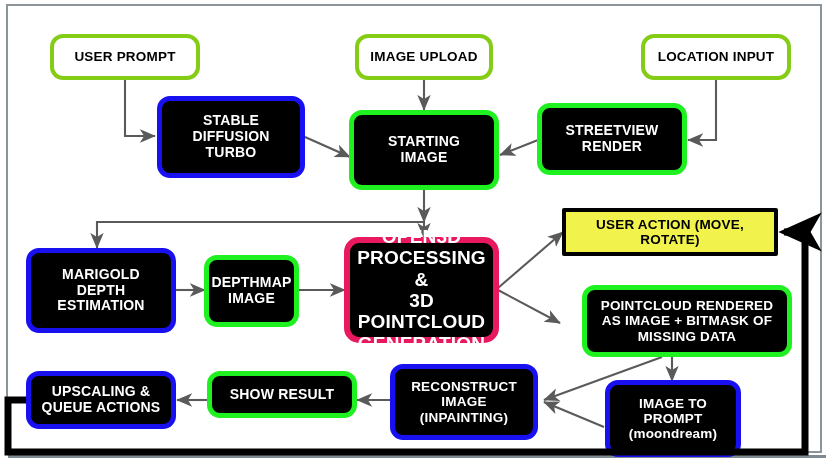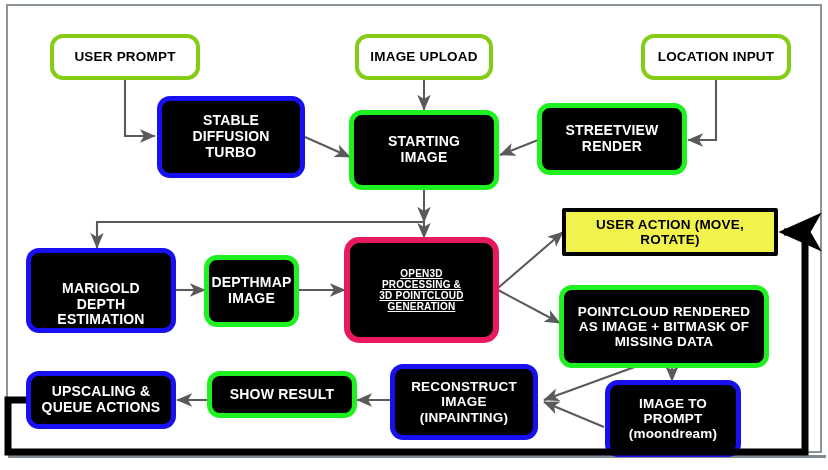--- a/index.html
+++ b/index.html
@@ -165,37 +165,37 @@
   </div>
 
   <div class="node v-green" style="left:349px; top:110px; width:150px; height:80px; font-size:14px;">
     <span class="lbl">STARTING<br>IMAGE</span>
   </div>
 
   <div class="node v-green" style="left:537px; top:103px; width:150px; height:72px; font-size:14px;">
     <span class="lbl">STREETVIEW<br>RENDER</span>
   </div>
 
-  <div class="node v-blue" style="left:26px;  top:248px; width:150px; height:85px; font-size:14px;align-items:flex-end;">
+  <div class="node v-blue" style="left:26px;  top:248px; width:150px; height:85px; font-size:14px;">
     <span class="lbl">MARIGOLD<br>DEPTH<br>ESTIMATION</span>
   </div>
 
   <div class="node v-green" style="left:204px; top:255px; width:95px;  height:72px; font-size:14px;">
     <span class="lbl">DEPTHMAP<br>IMAGE</span>
   </div>
 
-  <div class="node v-crimson" style="left:344px; top:237px; width:155px; height:106px; font-size:10px; border-radius:15px;text-decoration:underline;">
+  <div class="node v-crimson" style="left:344px; top:237px; width:155px; height:106px; font-size:19px; border-radius:15px;">
     <span class="lbl">OPEN3D<br>PROCESSING &amp;<br>3D POINTCLOUD<br>GENERATION</span>
   </div>
 
   <div class="node v-yellow" style="left:562px; top:208px; width:216px; height:48px; font-size:13.5px; border-radius:2px;">
     <span class="lbl">USER ACTION (MOVE,<br>ROTATE)</span>
   </div>
 
-  <div class="node v-green" style="left:559px; top:285px; width:210px; height:83px; font-size:13.5px;">
+  <div class="node v-green" style="left:582px; top:285px; width:210px; height:72px; font-size:13.5px;">
     <span class="lbl">POINTCLOUD RENDERED<br>AS IMAGE + BITMASK OF<br>MISSING DATA</span>
   </div>
 
   <div class="node v-blue" style="left:605px; top:380px; width:136px; height:77px; font-size:13.5px;">
     <span class="lbl">IMAGE TO<br>PROMPT<br>(moondream)</span>
   </div>
 
   <div class="node v-blue" style="left:390px; top:364px; width:148px; height:76px; font-size:13.5px;">
     <span class="lbl">RECONSTRUCT<br>IMAGE<br>(INPAINTING)</span>
   </div>

